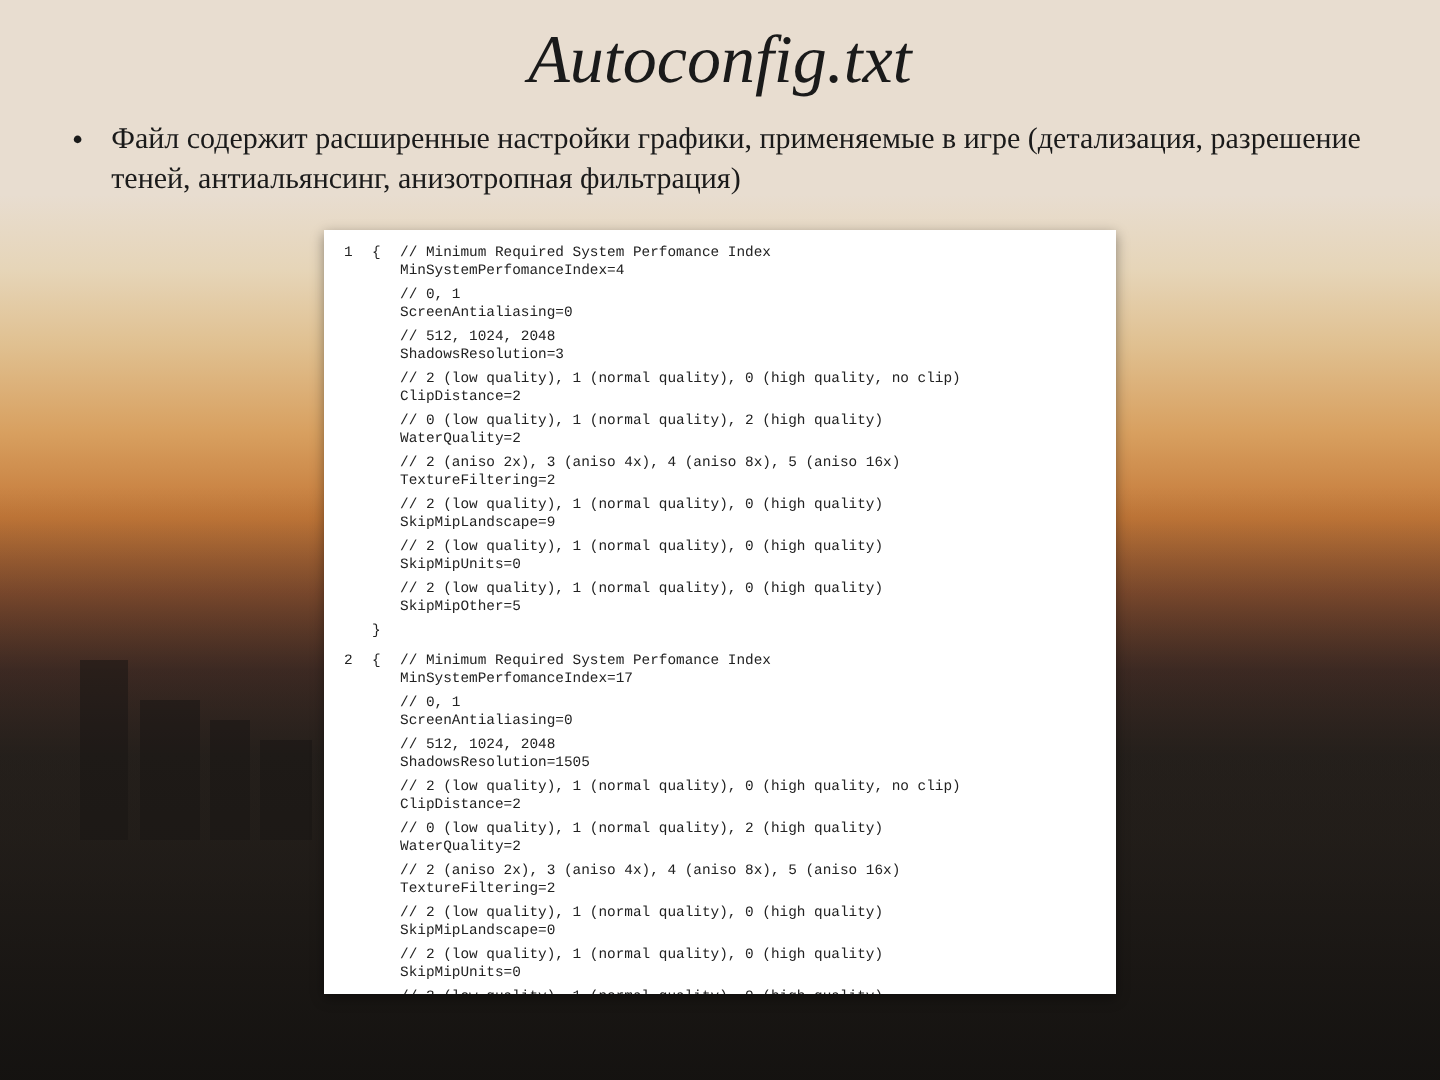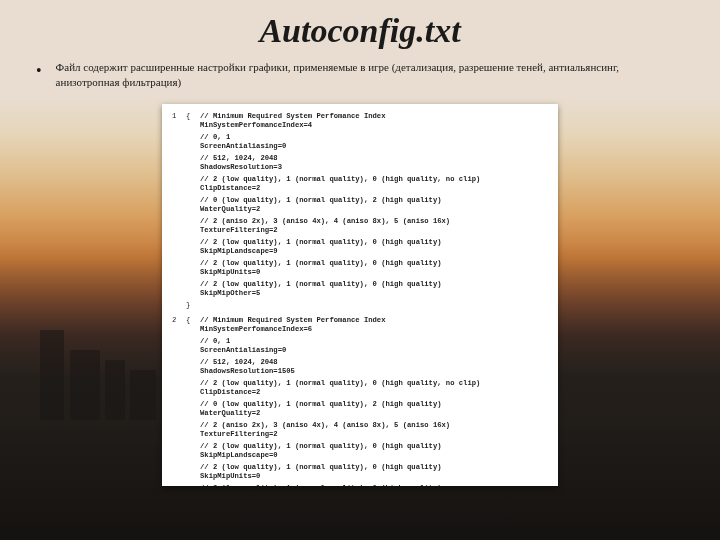--- a/index.html
+++ b/index.html
@@ -23,39 +23,39 @@
   .buildings {
     position: absolute; bottom: 120px; left: 0; width: 100%; height: 120px;
     pointer-events: none;
   }
   .bldg { position: absolute; bottom: 0; background: rgba(25,22,20,0.55); }
   .b1 { left: 40px; width: 24px; height: 90px; }
   .b2 { left: 70px; width: 30px; height: 70px; }
   .b3 { left: 105px; width: 20px; height: 60px; }
   .b4 { left: 130px; width: 26px; height: 50px; }
   .title {
-    text-align: center; font-style: italic; font-weight: bold;
+    text-align: center; font-style: italic; font-weight: normal;
     font-size: 34px; color: #1a1a1a; margin-bottom: 10px;
   }
   .bullet-row { display: flex; align-items: flex-start; gap: 14px; padding: 0 4px; }
   .bullet-dot { font-size: 16px; color: #1a1a1a; line-height: 1.4; }
-  .bullet-text { font-size: 11px; color: #1a1a1a; line-height: 1.35; }
+  .bullet-text { font-size: 15px; color: #1a1a1a; line-height: 1.35; }
   .doc-wrap { display: flex; justify-content: center; margin-top: 14px; position: relative; z-index: 5; }
   .doc {
     width: 396px; height: 382px; background: #ffffff;
     box-shadow: 0 2px 6px rgba(0,0,0,0.4);
     padding: 8px 10px; overflow: hidden;
     font-family: 'Courier New', monospace; font-size: 7.2px; line-height: 1.25;
     color: #222;
   }
   .blk { display: flex; }
   .ln { width: 14px; flex-shrink: 0; }
   .brace { width: 14px; flex-shrink: 0; }
   .content { flex: 1; }
-  .group { margin-bottom: 3px; font-weight: bold; }
+  .group { margin-bottom: 3px; }
   .group .c { color: #222; }
   .sep { height: 6px; }
 </style>
 </head>
 <body>
 
 <div class="slide">
   <div class="skyline"></div>
   <div class="buildings">
     <div class="bldg b1"></div>
@@ -116,21 +116,21 @@
           </div>
         </div>
         <div style="padding-left: 14px;">}</div>
         <div class="sep"></div>
         <div class="blk">
           <div class="ln">2</div>
           <div class="brace">{</div>
           <div class="content">
             <div class="group">
               <div class="c">// Minimum Required System Perfomance Index</div>
-              <div class="c">MinSystemPerfomanceIndex=6</div>
+              <div class="c">MinSystemPerfomanceIndex=17</div>
             </div>
             <div class="group">
               <div class="c">// 0, 1</div>
               <div class="c">ScreenAntialiasing=0</div>
             </div>
             <div class="group">
               <div class="c">// 512, 1024, 2048</div>
               <div class="c">ShadowsResolution=1505</div>
             </div>
             <div class="group">

